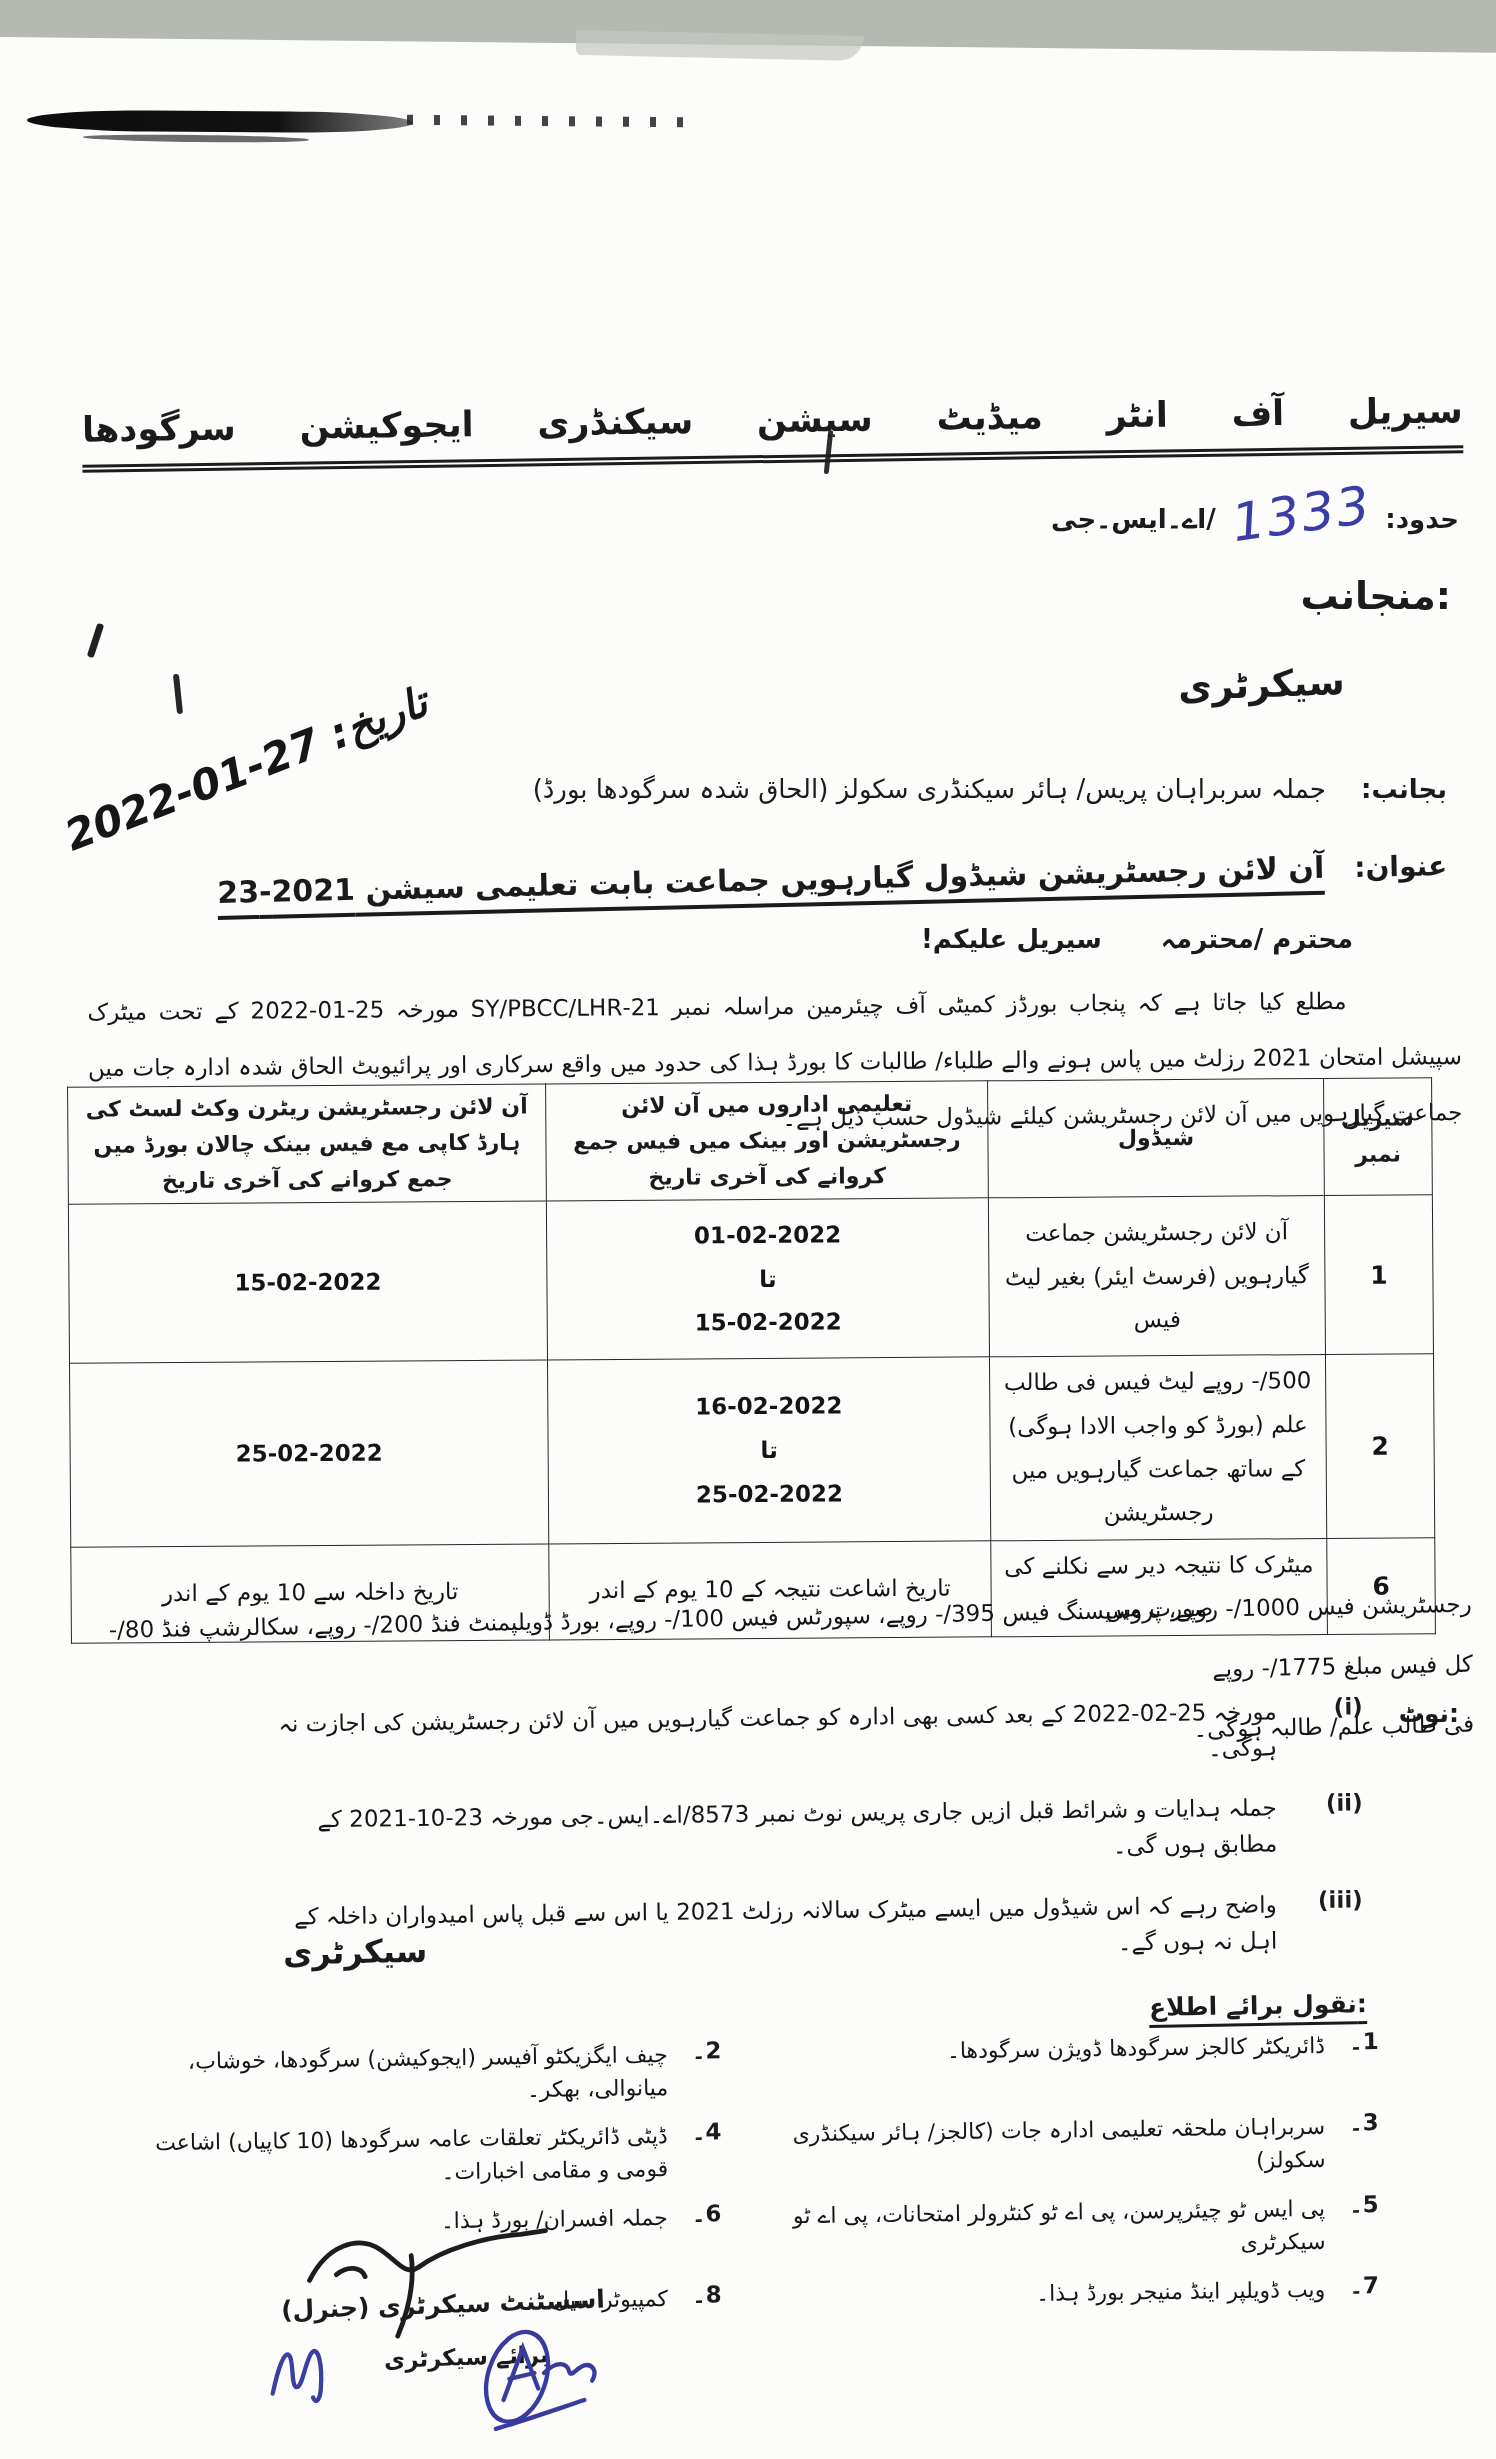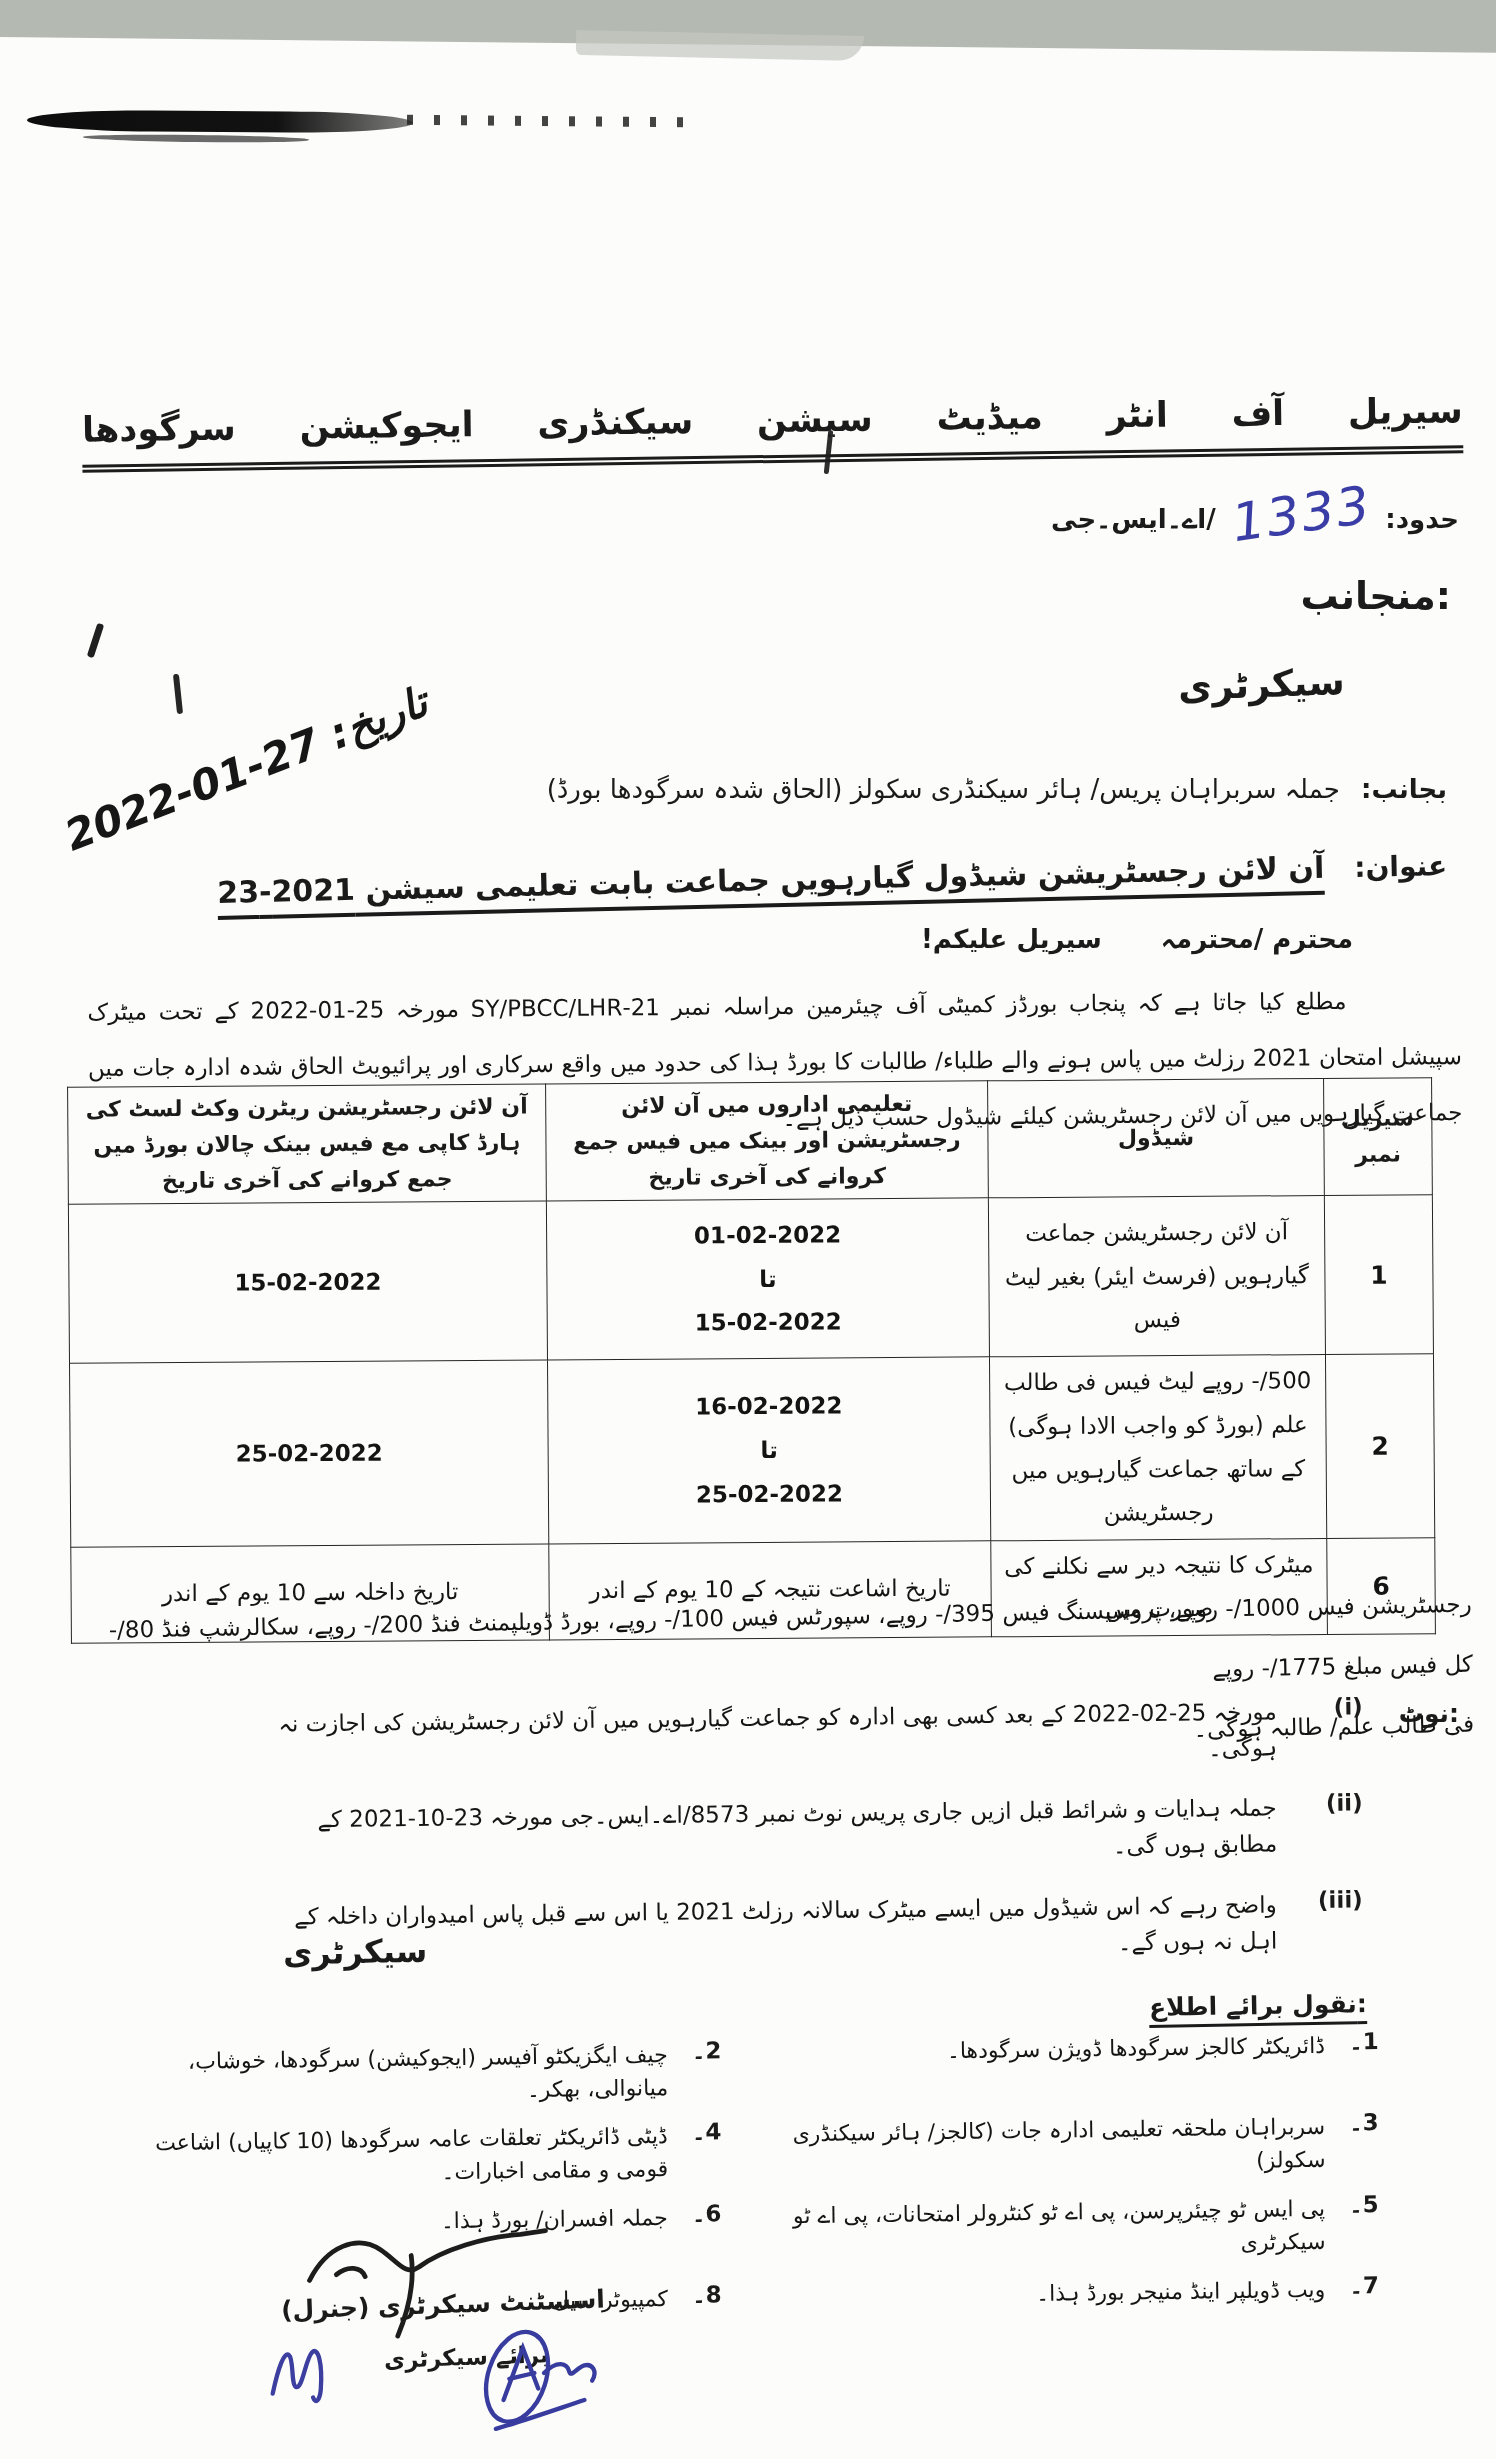--- a/index.html
+++ b/index.html
@@ -25,21 +25,21 @@
     font-size:35px;font-weight:700;padding-bottom:15.4px;border-bottom:8.6px double #1c1c1c;
     transform:rotate(-0.8deg);direction:rtl;}
   .number-line{right:38px;top:480px;direction:rtl;font-size:26px;font-weight:700;white-space:nowrap;}
   .number-line .hand{display:inline-block;font-size:52px;font-weight:400;font-style:italic;
     color:#3a3da5;transform:rotate(-8deg) translateY(3.8px);margin:0 5.8px;letter-spacing:1.9px;}
   .date-hand{left:67px;top:813px;transform:rotate(-21deg);transform-origin:left center;
     font-size:42px;font-weight:700;font-style:italic;letter-spacing:2.9px;color:#161616;white-space:nowrap;}
   .from-label{right:46px;top:574px;font-size:38px;font-weight:700;}
   .from-value{right:152px;top:663px;font-size:37px;font-weight:700;transform:rotate(-2deg);}
   .to-line{right:50px;top:774px;direction:rtl;font-size:26px;white-space:nowrap;}
-  .to-line .lbl{font-weight:700;margin-left:13px;}
+  .to-line .lbl{font-weight:700;margin-left:27px;}
   .subject-line{right:50px;top:847px;direction:rtl;white-space:nowrap;transform:rotate(-1.3deg);transform-origin:right center;}
   .subject-line .lbl{font-weight:700;font-size:28px;margin-left:25px;}
   .subject-line .txt{font-weight:700;font-size:30px;text-decoration:underline;
     text-decoration-thickness:3.8px;text-underline-offset:12.5px;}
   .salutation{right:144px;top:924px;direction:rtl;font-size:26px;font-weight:700;white-space:nowrap;}
   .salutation .greet{margin-left:50px;}
   .body-par{left:88px;top:978px;width:1374px;direction:rtl;text-align:justify;
     font-size:23px;line-height:56px;text-indent:115px;transform:rotate(-0.5deg);color:#151515;}
   
   .sched-table{left:69px;top:1082px;transform:rotate(-0.4deg);}

